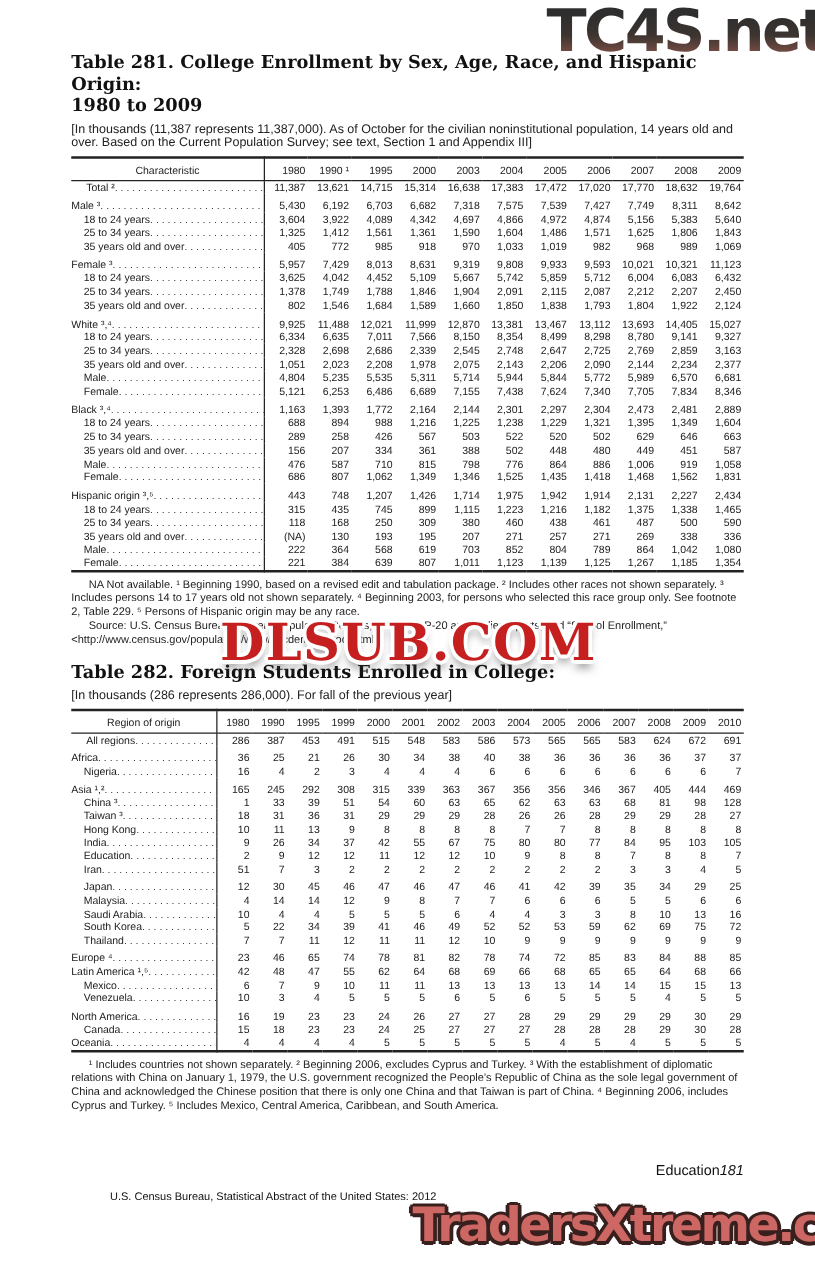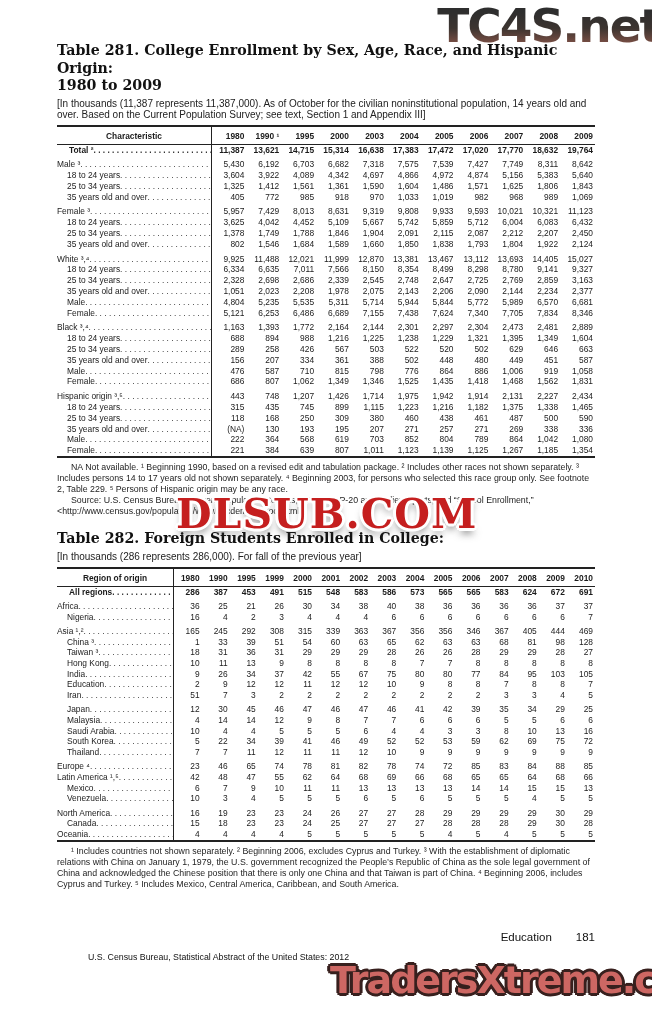--- a/index.html
+++ b/index.html
@@ -9,45 +9,45 @@
 
   
   .tbl-title{font-family:"DejaVu Serif",serif;font-weight:bold;font-size:14.2px;line-height:17.5px;color:#111;}
   .t281-title{margin-top:42px;}
   .t282-title{margin-top:13px;}
   .headnote{margin-top:3px;font-size:10px;line-height:11px;color:#222;}
 
   
   table.stats{margin-top:5px;width:100%;border-collapse:collapse;table-layout:fixed;
               border-top:2px solid #222;border-bottom:2px solid #222;font-size:8.4px;}
-  table.stats thead th{font-weight:bold;border-bottom:1px solid #222;padding:4px 2px 3px;line-height:10px;}
+  table.stats thead th{font-weight:normal;border-bottom:1px solid #222;padding:4px 2px 3px;line-height:10px;}
   th.lab-h{text-align:center;}
   #t281 th.lab-h{width:150px;}
   #t282 th.lab-h{width:112px;}
   .vr{border-right:1px solid #222;}
   td{padding:0 2px 0 0;line-height:10.8px;}
   #t282 td{line-height:10.6px;}
   td.num, th.num{text-align:right;white-space:nowrap;overflow:hidden;}
-  tr.bold td{font-weight:bold;}
+  tr.bold td{font-weight:normal;}
   tr.gap td{padding-top:4px;}
   td.lab-cell{padding:0;}
   .fl{display:flex;overflow:hidden;}
   .fl .txt{white-space:nowrap;}
   .fl .dots{flex:1;overflow:hidden;white-space:nowrap;color:#333;}
   td.ind .fl{padding-left:10px;}
   tr.bold td.lab-cell .fl{padding-left:12px;}
 
   
   .fn{margin-top:4px;font-size:8.8px;line-height:11px;color:#1d1d1d;}
   .fn p{margin:0;text-indent:14px;}
   .fn .it{font-style:italic;}
 
   
   .page-label{position:absolute;top:931px;right:57px;font-size:11.5px;color:#111;}
-  .page-label .num{margin-left:24px;}
+  .page-label .num{margin-left:0;font-style:italic;}
   .src-line{position:absolute;top:952px;left:88px;font-size:8.8px;color:#111;}
 
   
   .wm-top{position:absolute;top:-2px;right:-8px;z-index:6;
           font-family:"DejaVu Sans",sans-serif;font-weight:bold;font-size:47px;letter-spacing:-2px;
           color:#4a3a34;}
   @supports ((-webkit-background-clip:text) or (background-clip:text)){
     .wm-top{background:linear-gradient(180deg,#2e2e2e 25%,#3c3430 55%,#8a564a 90%);
             -webkit-background-clip:text;background-clip:text;color:transparent;}
   }

